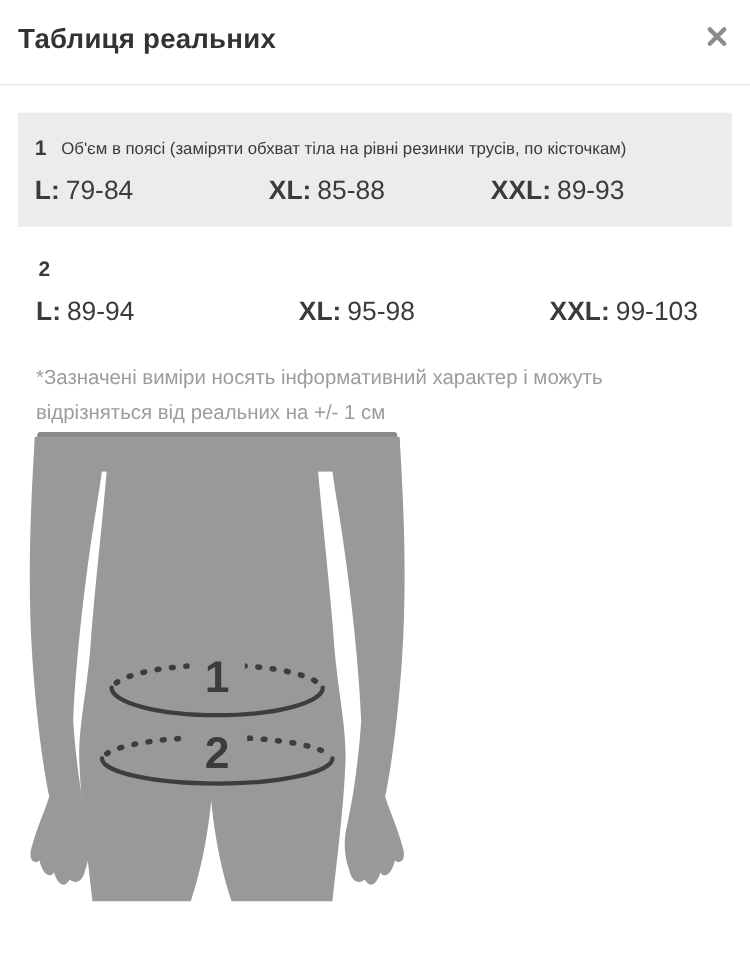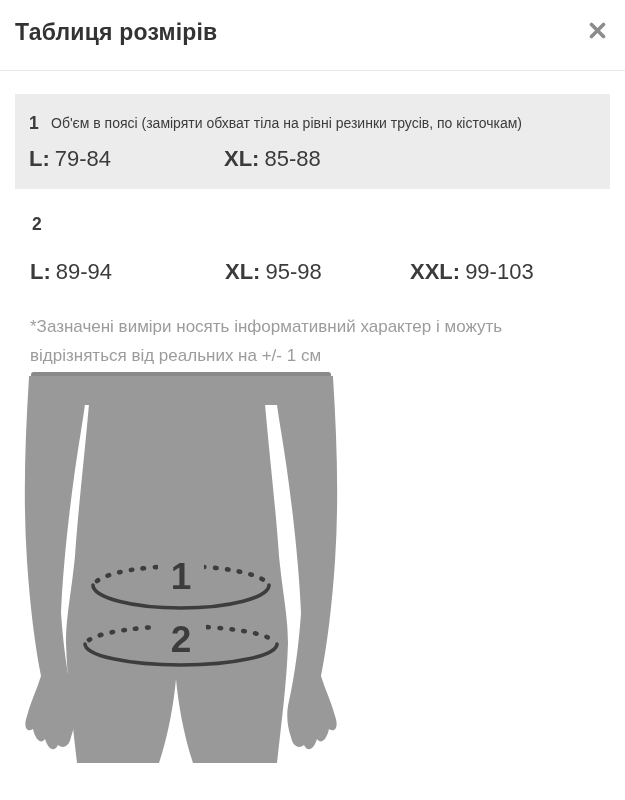--- a/index.html
+++ b/index.html
@@ -76,21 +76,21 @@
     color: #3b3b3b;
   }
   .s1 .sec-desc { max-width: 545px; }
   .s2 .sec-desc { max-width: 500px; }
   .sizes-row {
     display: grid;
     grid-template-columns: 195px 185px 1fr;
     margin-top: 9px;
     font-size: 22px;
   }
-  .plain .sizes-row { padding-left: 15px; margin-top: 24px; }
+  .plain .sizes-row { padding-left: 15px; margin-top: 12px; gap: 24px; }
   .size-cell { white-space: nowrap; color: #3b3b3b; }
   .size-label { font-weight: 700; margin-right: 5px; }
   
   .note {
     margin: 27px 0 0 15px;
     max-width: 545px;
     font-size: 17px;
     line-height: 29px;
     color: #9c9c9c;
   }
@@ -100,41 +100,42 @@
     width: 320px;
     height: 400px;
   }
 </style>
 </head>
 <body>
 
 <div class="modal">
 
   <div class="modal-header">
-    <div class="modal-title">Таблиця розмірів</div>
+    <div class="modal-title">Таблиця реальних</div>
     <button class="close-btn">
       <span>
         <svg width="17" height="17" viewBox="0 0 17 17">
           <line x1="2.5" y1="2.5" x2="14.5" y2="14.5" stroke="#8c8c8c" stroke-width="3.6" stroke-linecap="round"></line>
           <line x1="14.5" y1="2.5" x2="2.5" y2="14.5" stroke="#8c8c8c" stroke-width="3.6" stroke-linecap="round"></line>
         </svg>
       </span>
     </button>
   </div>
 
   <div class="content">
 
     <div class="section highlight s1">
       <div class="desc-row">
         <div class="sec-num">1</div>
         <div class="sec-desc">Об'єм в поясі (заміряти обхват тіла на рівні резинки трусів, по кісточкам)</div>
       </div>
       <div class="sizes-row">
         <div class="size-cell"><span class="size-label">L:</span><span>79-84</span></div>
         <div class="size-cell"><span class="size-label">XL:</span><span>85-88</span></div>
+        <div class="size-cell"><span class="size-label">XXL:</span><span>89-93</span></div>
       </div>
     </div>
 
     <div class="section plain s2">
       <div class="desc-row">
         <div class="sec-num">2</div>
       </div>
       <div class="sizes-row">
         <div class="size-cell"><span class="size-label">L:</span><span>89-94</span></div>
         <div class="size-cell"><span class="size-label">XL:</span><span>95-98</span></div>

